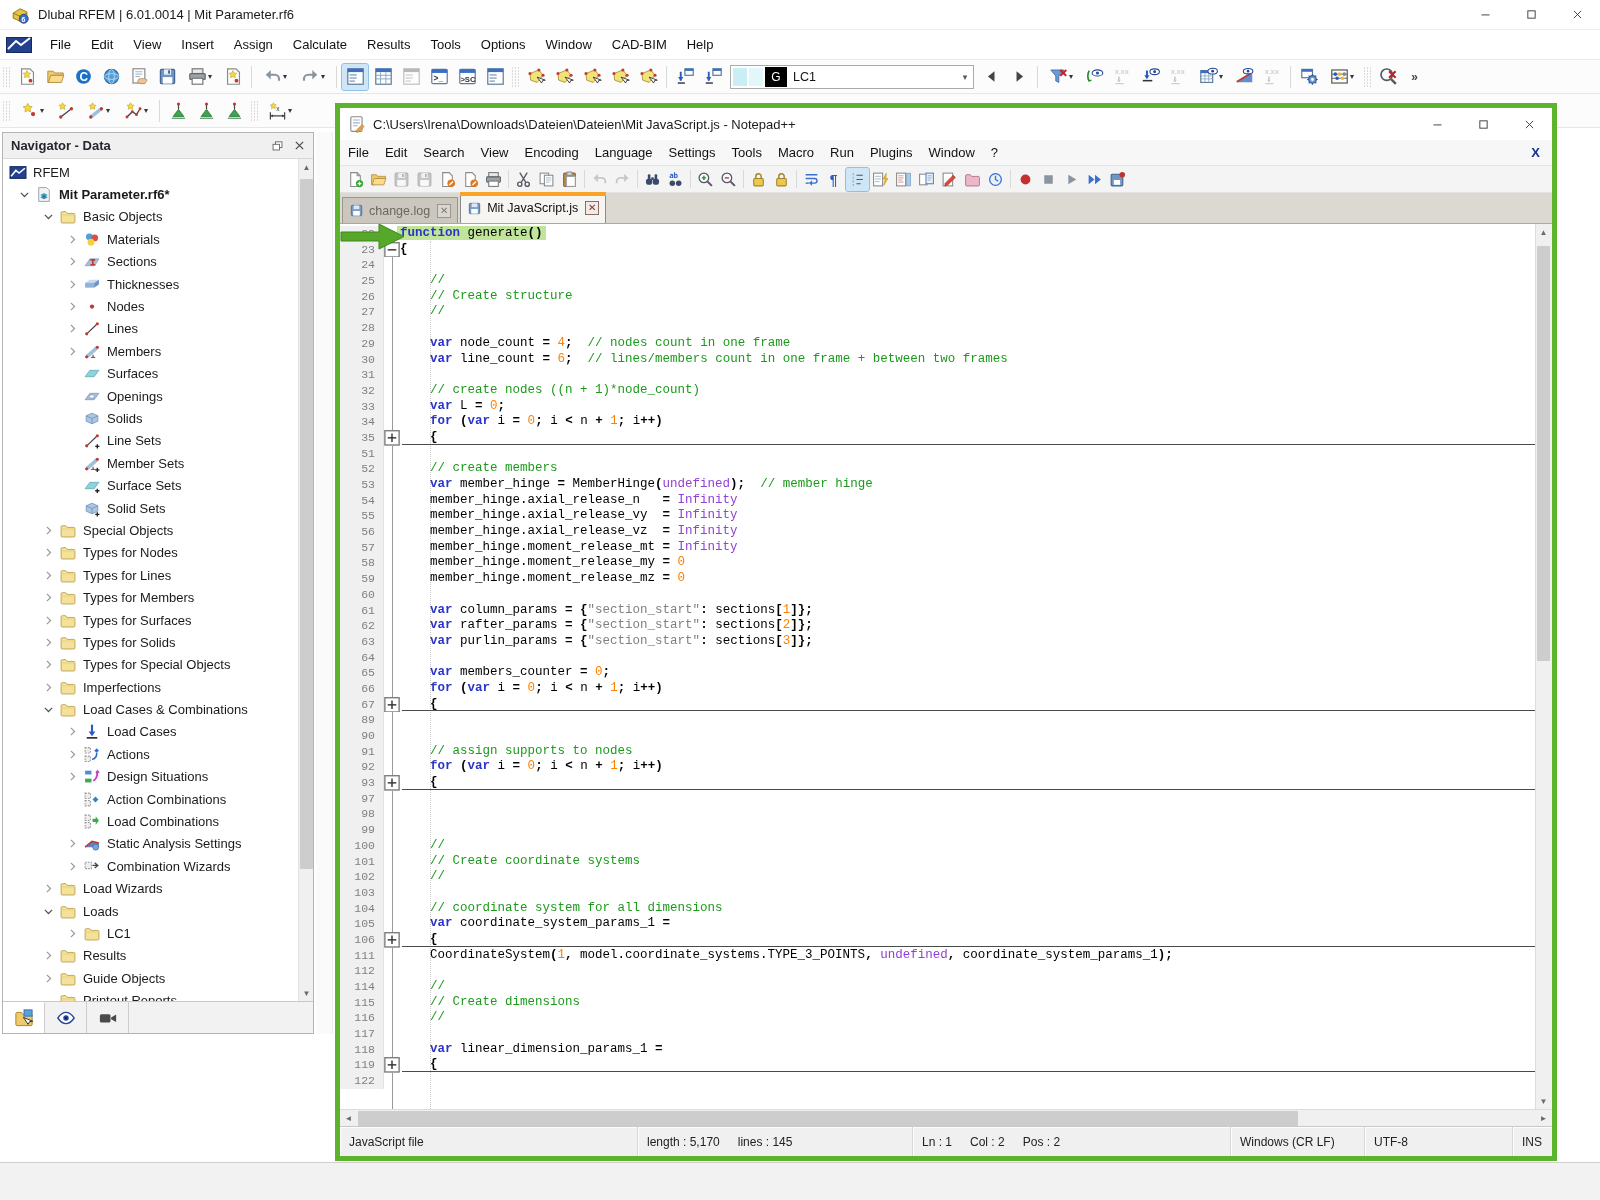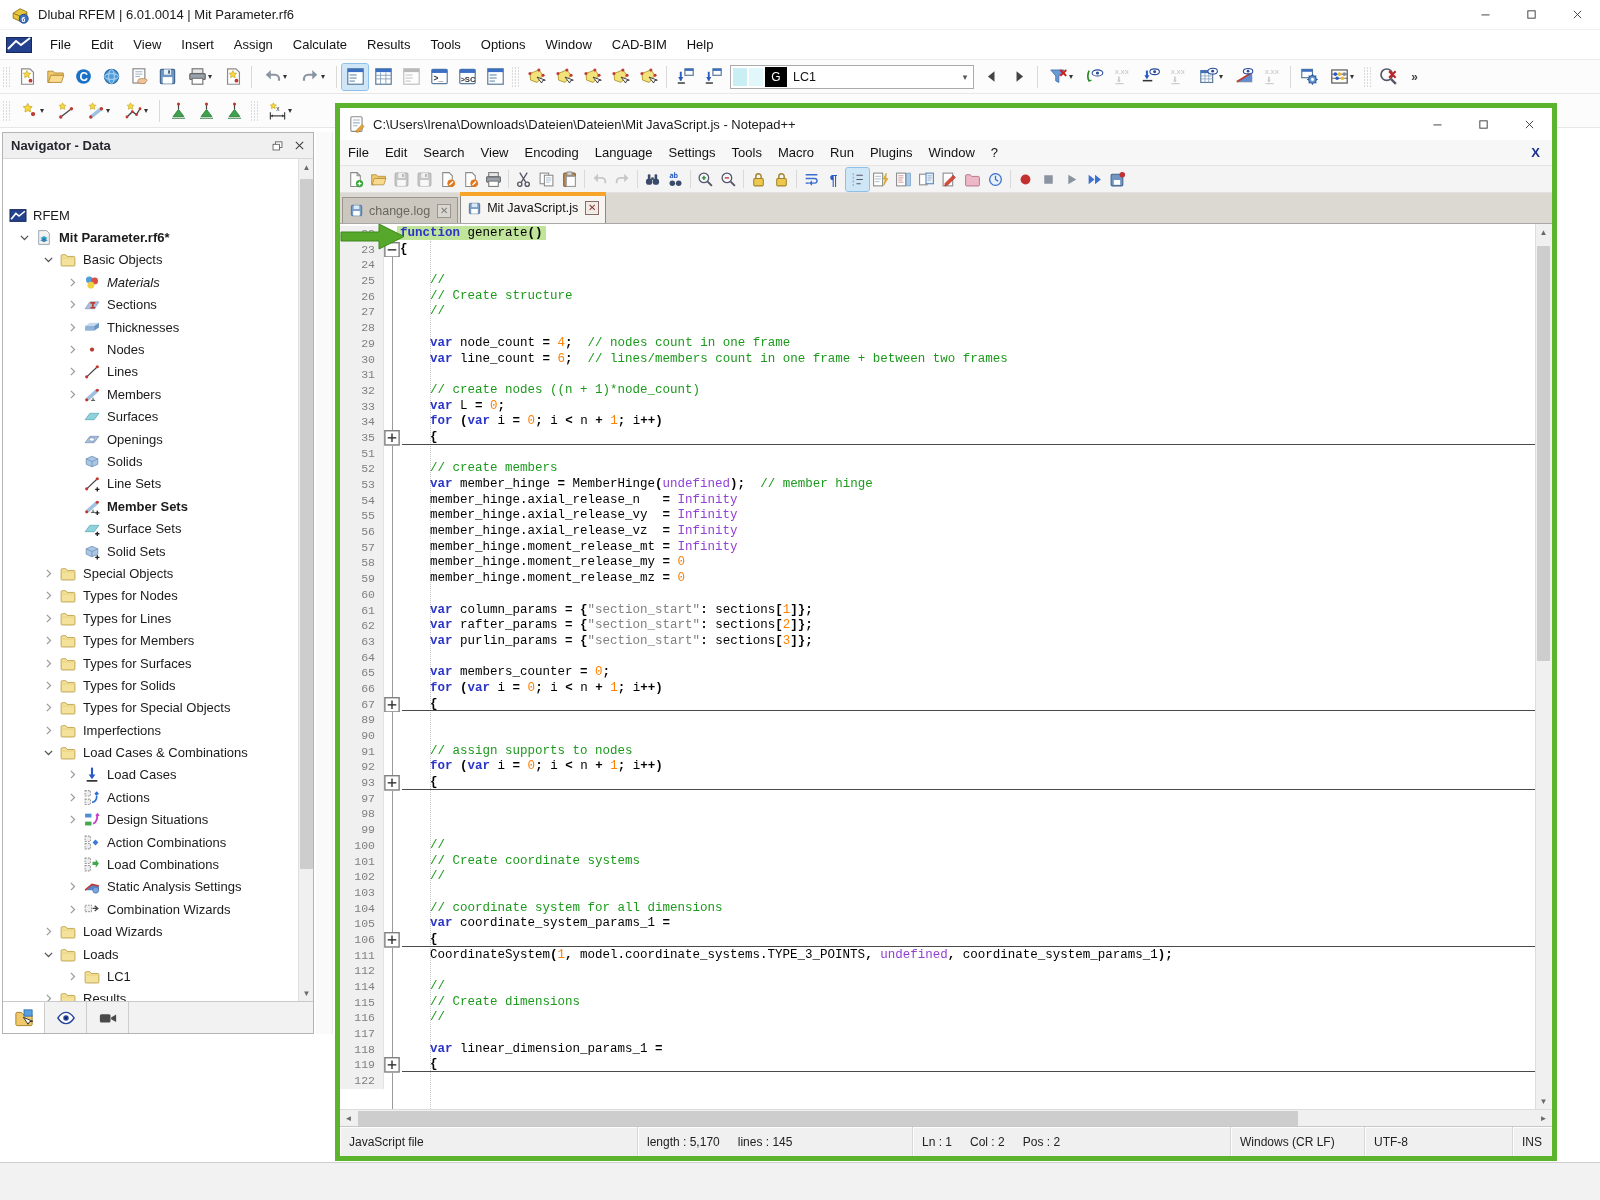--- a/index.html
+++ b/index.html
@@ -651,21 +651,21 @@
           <path d="M3.5 3.5l9 9M12.5 3.5l-9 9" stroke="#444" stroke-width="1.4"></path>
         </svg>
       </span>
   </div>
   <div id="nav-tree">
     <div id="nav-scroll">
       <div class="sb-arrow" style="top:0">▲</div>
       <div class="sb-thumb" style="top:20px;height:690px"></div>
       <div class="sb-arrow" style="bottom:0">▼</div>
     </div>
-  <div class="tree-row" style="padding-left: 6px; margin-top: 43px;">
+  <div class="tree-row" style="padding-left: 6px;">
         <span class="tr-ic">
           <svg viewBox="0 0 16 16">
             <rect x="0.5" y="2.5" width="15" height="11" fill="#24418e" stroke="#16295e"></rect>
             <path d="M1.5 11.5L6 6l3 2.5L14.5 4" stroke="#fff" stroke-width="1.5" fill="none"></path>
           </svg>
         </span>
         <span class="tr-label">RFEM</span>
       </div>
       <div class="tree-row" style="padding-left: 10px;">
         <span class="tr-chev">
@@ -689,21 +689,21 @@
           </svg>
         </span>
         <span class="tr-ic">
           <svg viewBox="0 0 16 16">
             <path d="M1.5 4.5c0-.6.4-1 1-1h3.4l1.3 1.6h6.3c.6 0 1 .4 1 1v7c0 .6-.4 1-1 1h-11c-.6 0-1-.4-1-1z" fill="#f5e29a" stroke="#b99b44" stroke-width=".8"></path>
             <path d="M1.5 6.6h13" stroke="#e6d078" stroke-width=".8"></path>
           </svg>
         </span>
         <span class="tr-label">Basic Objects</span>
       </div>
-      <div class="tree-row" style="padding-left: 58px; font-style: italic;">
+      <div class="tree-row" style="padding-left: 58px;">
         <span class="tr-chev">
           <svg viewBox="0 0 16 16">
             <path d="M6 3.5L10.5 8 6 12.5" fill="none" stroke="#9a9a9a" stroke-width="1.5"></path>
           </svg>
         </span>
         <span class="tr-ic">
           <svg viewBox="0 0 16 16">
             <circle cx="5.5" cy="5.5" r="3.2" fill="#4f9ede"></circle>
             <circle cx="10.5" cy="6.5" r="3.2" fill="#d94f43"></circle>
             <circle cx="7" cy="10.5" r="3.2" fill="#efd23e"></circle>
@@ -818,21 +818,21 @@
         <span class="tr-ic">
           <svg viewBox="0 0 16 16">
             <path d="M3 13L13 3.5" stroke="#444" stroke-width="1.1"></path>
             <circle cx="3" cy="13" r="1.5" fill="#c03a30"></circle>
             <circle cx="13" cy="3.5" r="1.5" fill="#c03a30"></circle>
             <path d="M11 13.5h4M13 11.5v4" stroke="#222" stroke-width="1.3"></path>
           </svg>
         </span>
         <span class="tr-label">Line Sets</span>
       </div>
-      <div class="tree-row" style="padding-left: 58px; font-weight: bold;">
+      <div class="tree-row" style="padding-left: 58px;">
         <span class="tr-chev"></span>
         <span class="tr-ic">
           <svg viewBox="0 0 16 16">
             <path d="M3.5 12.5l9-8" stroke="#9fc0e0" stroke-width="3.4"></path>
             <circle cx="3" cy="13" r="1.5" fill="#c03a30"></circle>
             <circle cx="13" cy="4" r="1.5" fill="#c03a30"></circle>
             <path d="M7 13.5h4M9 11v2.5" stroke="#444" stroke-width=".9"></path>
             <path d="M11 14h4M13 12v4" stroke="#222" stroke-width="1.3"></path>
           </svg>
         </span>

